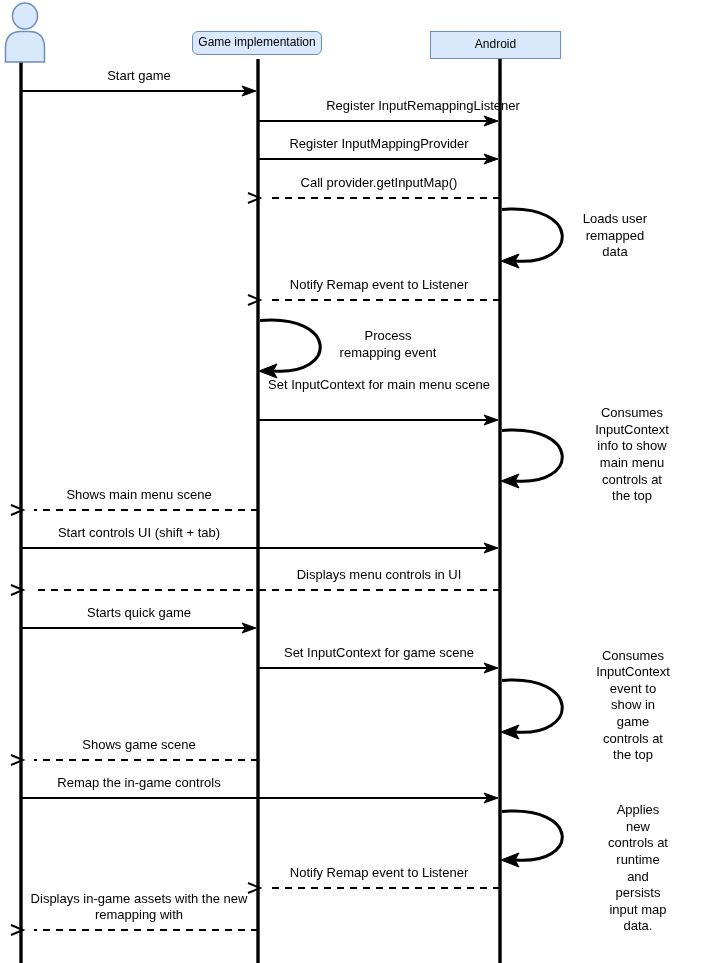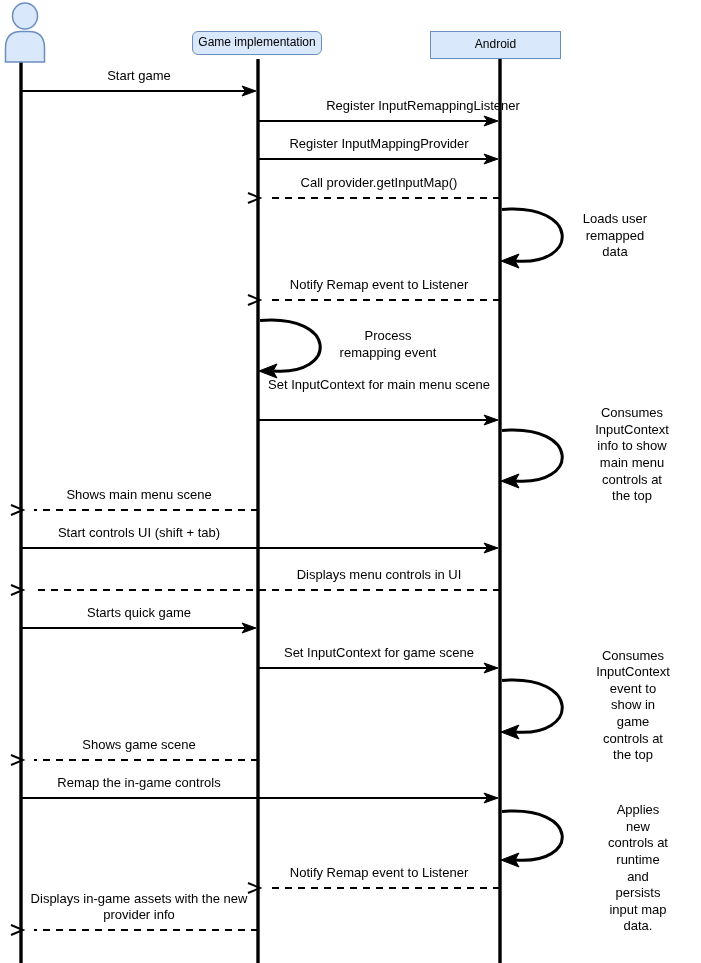--- a/index.html
+++ b/index.html
@@ -104,14 +104,14 @@
 InputContext event to
 show in game
 controls at the top</div>
     <div class="msg-label" style="left: 139px; bottom: 209px;">Shows game scene</div>
     <div class="msg-label" style="left: 139px; bottom: 171px;">Remap the in-game controls</div>
     <div class="msg-label loop-label" style="left: 638px; top: 835px; margin-top: 33px;">Applies new controls at
 runtime and persists
 input map data.</div>
     <div class="msg-label" style="left: 379px; bottom: 81px;">Notify Remap event to Listener</div>
     <div class="msg-label" style="left: 139px; bottom: 39px;">Displays in-game assets with the new
-provider info</div>
+remapping with</div>
   </div>
 
 </body></html>

